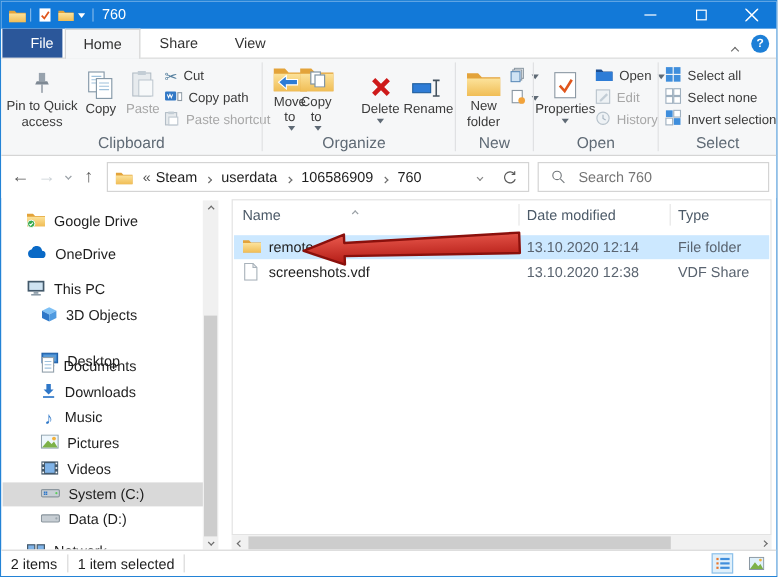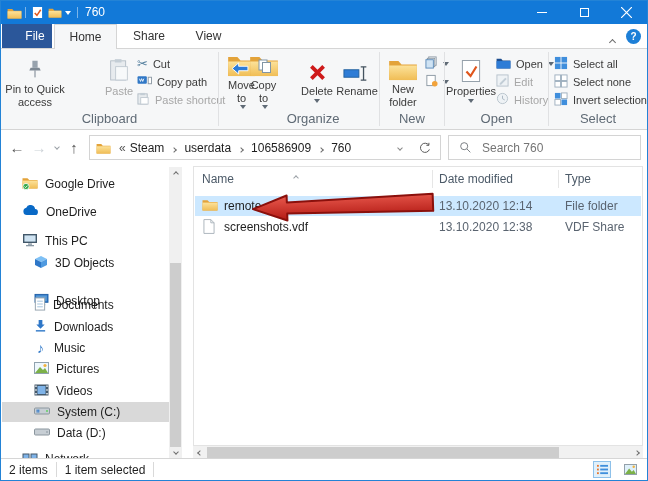--- a/index.html
+++ b/index.html
@@ -167,20 +167,39 @@
     <div class="bigbtn" style="left:2px;width:64px">
       <span class="bicon">
         <svg viewBox="0 0 16 24" width="14" height="23">
             <rect x="5" y="2" width="6" height="8" fill="#97a2ad"></rect>
             <path d="M3 10h10l1.5 3h-13z" fill="#7d8893"></path>
             <rect x="7.4" y="13" width="1.2" height="8" fill="#7d8893"></rect>
           </svg>
       </span>
       <span class="lblwrap">Pin to Quick access</span>
     </div>
+    <div class="bigbtn" style="left:66px;width:34px">
+      <span class="bicon">
+        <svg viewBox="0 0 24 26" width="22" height="24">
+            <rect x="1" y="1" width="14" height="18" fill="#fff" stroke="#8195a5"></rect>
+            <g stroke="#9fc1dc">
+              <line x1="3.5" y1="5" x2="12.5" y2="5"></line>
+              <line x1="3.5" y1="8" x2="12.5" y2="8"></line>
+              <line x1="3.5" y1="11" x2="12.5" y2="11"></line>
+            </g>
+            <rect x="8" y="7" width="14" height="18" fill="#fff" stroke="#8195a5"></rect>
+            <g stroke="#9fc1dc">
+              <line x1="10.5" y1="11" x2="19.5" y2="11"></line>
+              <line x1="10.5" y1="14" x2="19.5" y2="14"></line>
+              <line x1="10.5" y1="17" x2="19.5" y2="17"></line>
+            </g>
+          </svg>
+      </span>
+      <span>Copy</span>
+    </div>
     <div class="bigbtn disabled" style="left:101px;width:34px">
       <span class="bicon">
         <svg viewBox="0 0 24 28" width="20" height="26">
             <rect x="2" y="3" width="18" height="23" fill="#e7ebee" stroke="#aeb9c2"></rect>
             <rect x="7" y="1" width="8" height="4" fill="#c3cdd5"></rect>
             <rect x="8" y="10" width="14" height="16" fill="#f7f9fa" stroke="#bcc6ce"></rect>
           </svg>
       </span>
       <span>Paste</span>
     </div>
@@ -252,21 +271,21 @@
         <svg viewBox="0 0 30 20" width="28" height="19">
             <rect x="1" y="6" width="16" height="8" fill="#2e7cd6" stroke="#205f9e"></rect>
             <g stroke="#44535f" stroke-width="1.4" fill="none">
               <path d="M22 3v14"></path>
               <path d="M19 3h6M19 17h6"></path>
             </g>
           </svg>
       </span>
       <span>Rename</span>
     </div>
-    <div class="glabel" style="left:232px;width:160px">Organize</div>
+    <div class="glabel" style="left:214px;width:160px">Organize</div>
     <div class="gsep" style="left:378px"></div>
 
     <div class="bigbtn" style="left:381px;width:42px">
       <span class="bicon">
         <svg viewBox="0 0 16 13" width="30" height="24">
             <path d="M.5 2.2h5l1.7 1.8h8.3v8.5H.5z" fill="#e3a33a"></path>
             <path d="M.5 4.6h15v7.9H.5z" fill="url(#gf)"></path>
           </svg>
       </span>
       <span class="lblwrap">New folder</span>

